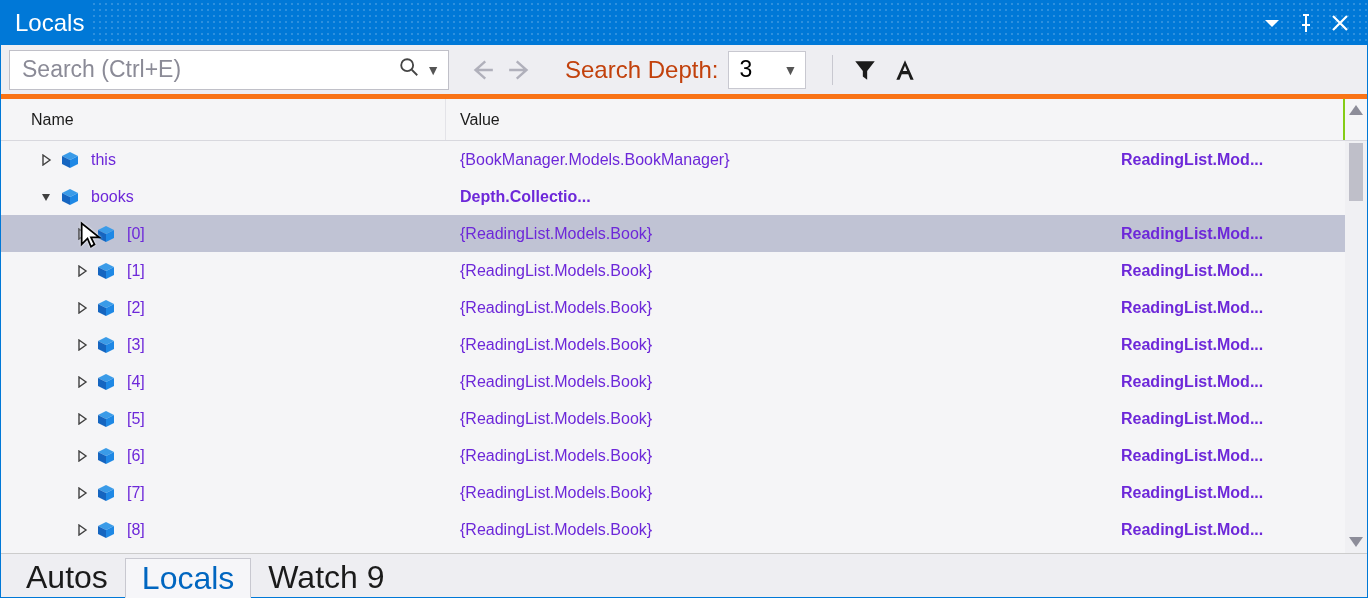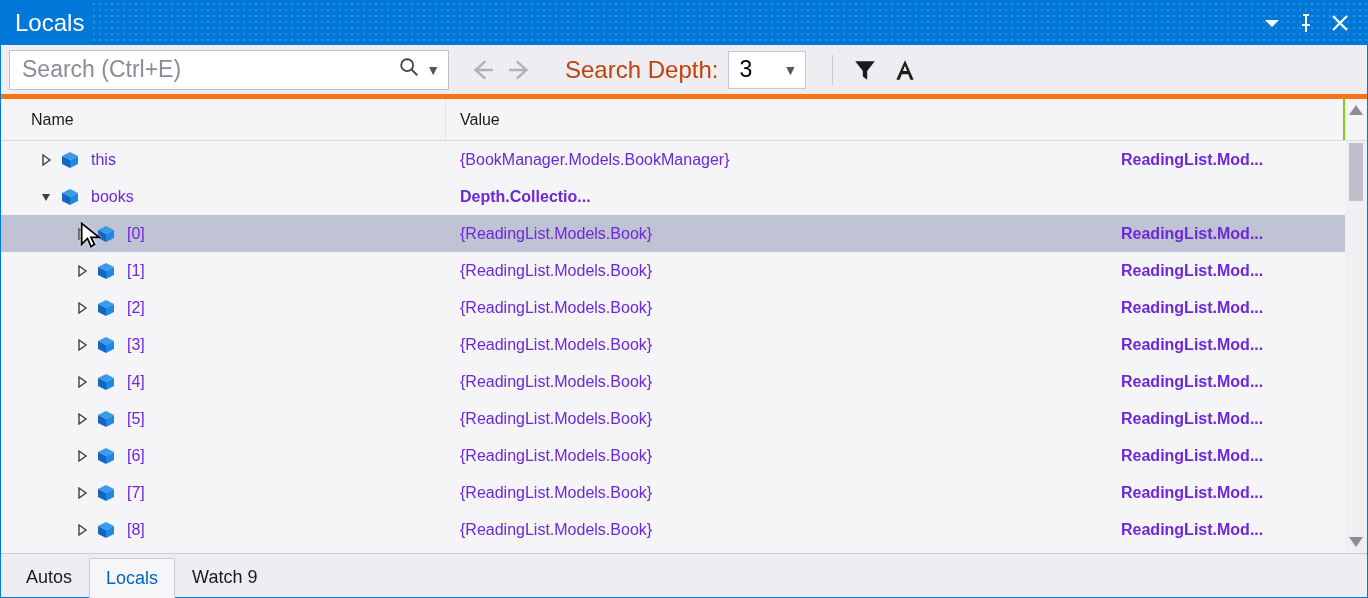--- a/index.html
+++ b/index.html
@@ -194,21 +194,21 @@
     height:44px;
     background:#eeeef2;
     border-top:1px solid #ccc;
     display:flex; align-items:flex-end;
     padding:0 8px;
     gap:0;
   }
   .tab {
     height:40px; padding:0 16px;
     display:flex; align-items:center;
-    font-size:18px;
+    font-size:32px;
     color:#1b1b1b;
     border:1px solid transparent;
     margin-right:0;
     position:relative;
   }
   .tab.active {
     background:#f6f6f9;
     border:1px solid #c8c8d0;
     border-bottom:1px solid #f6f6f9;
     color:#0066c0;

